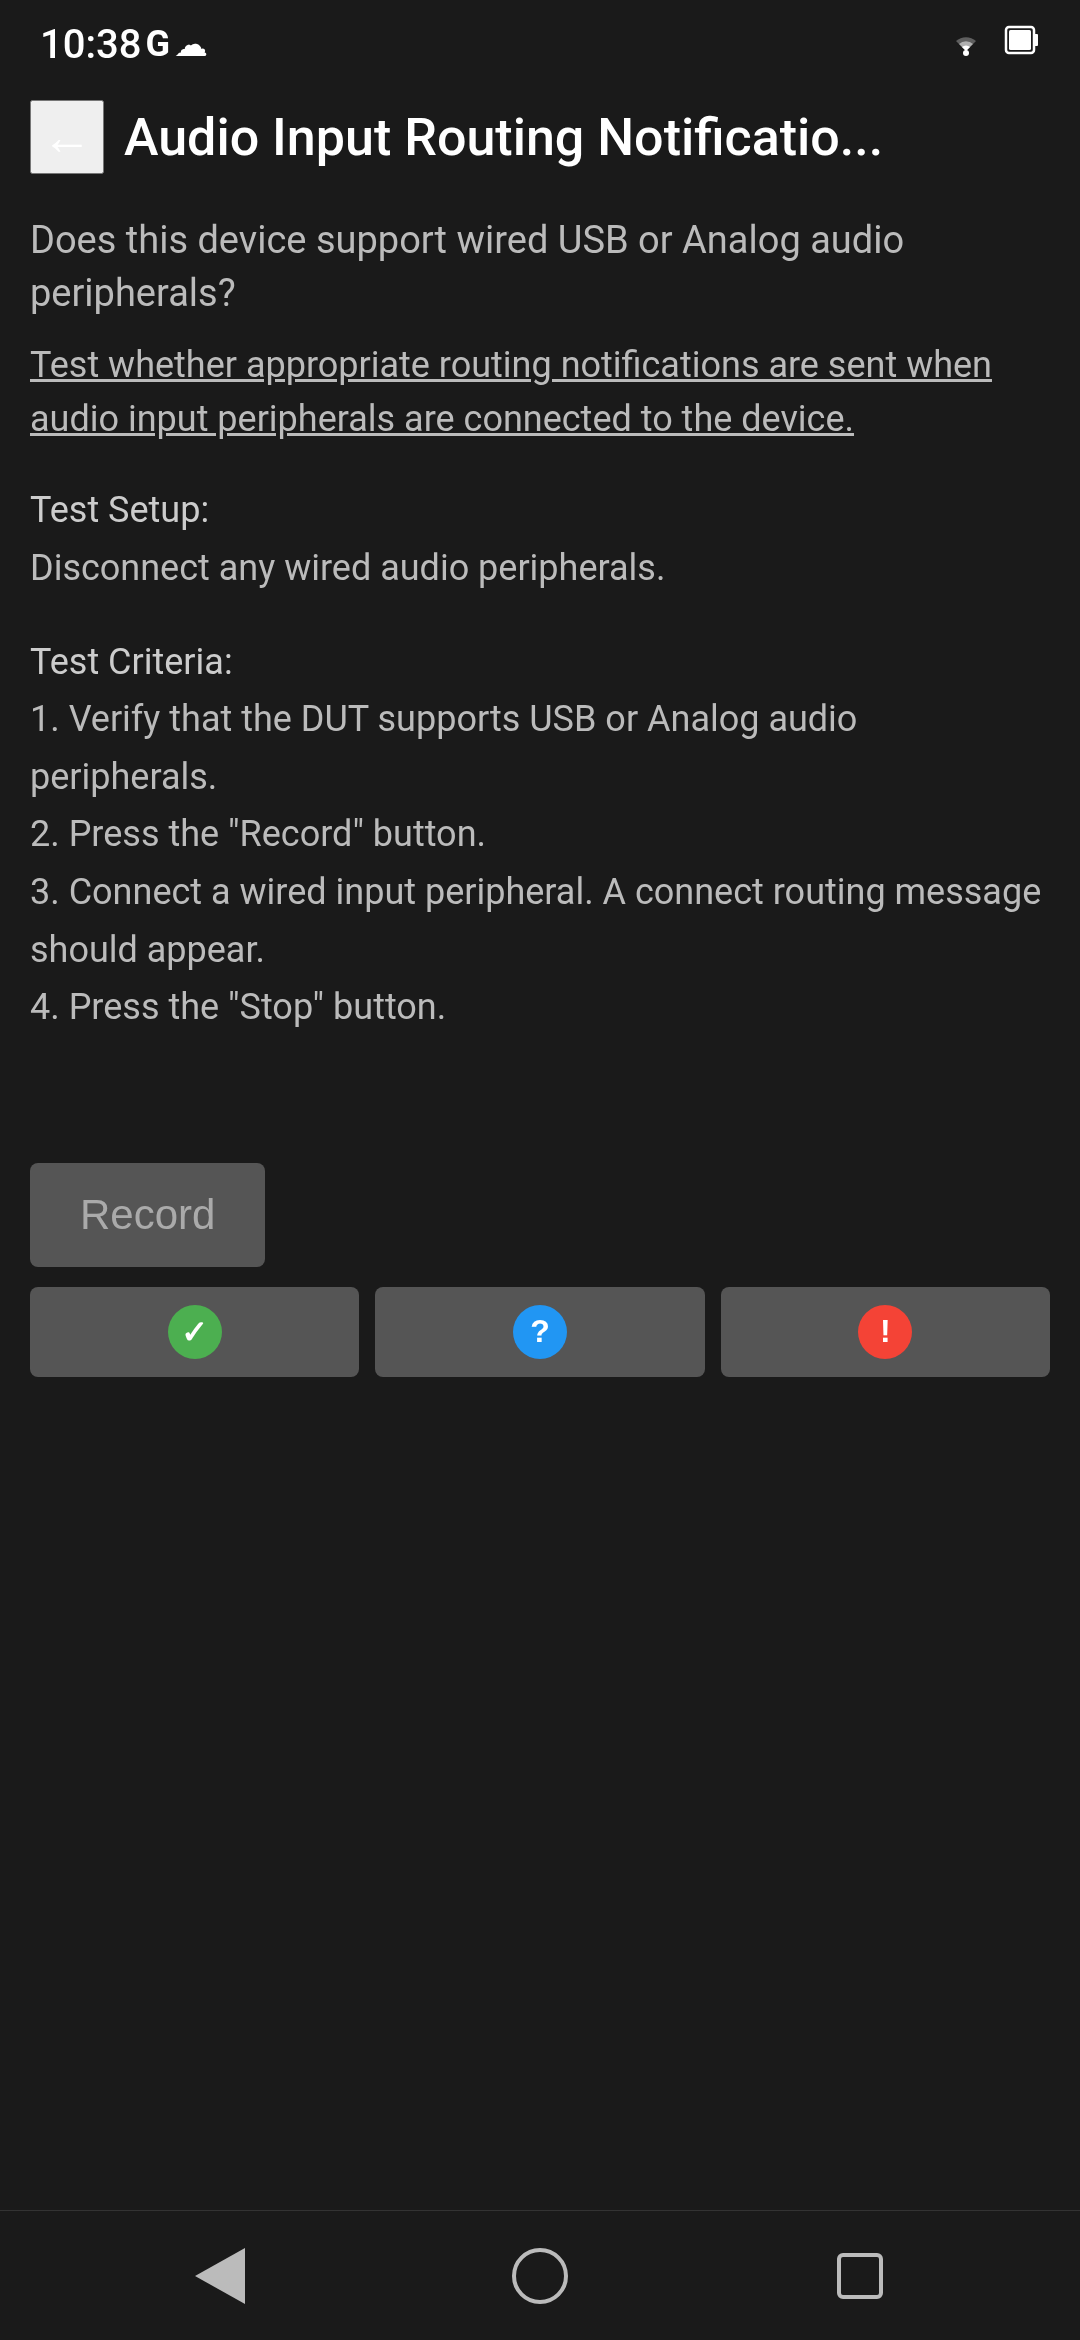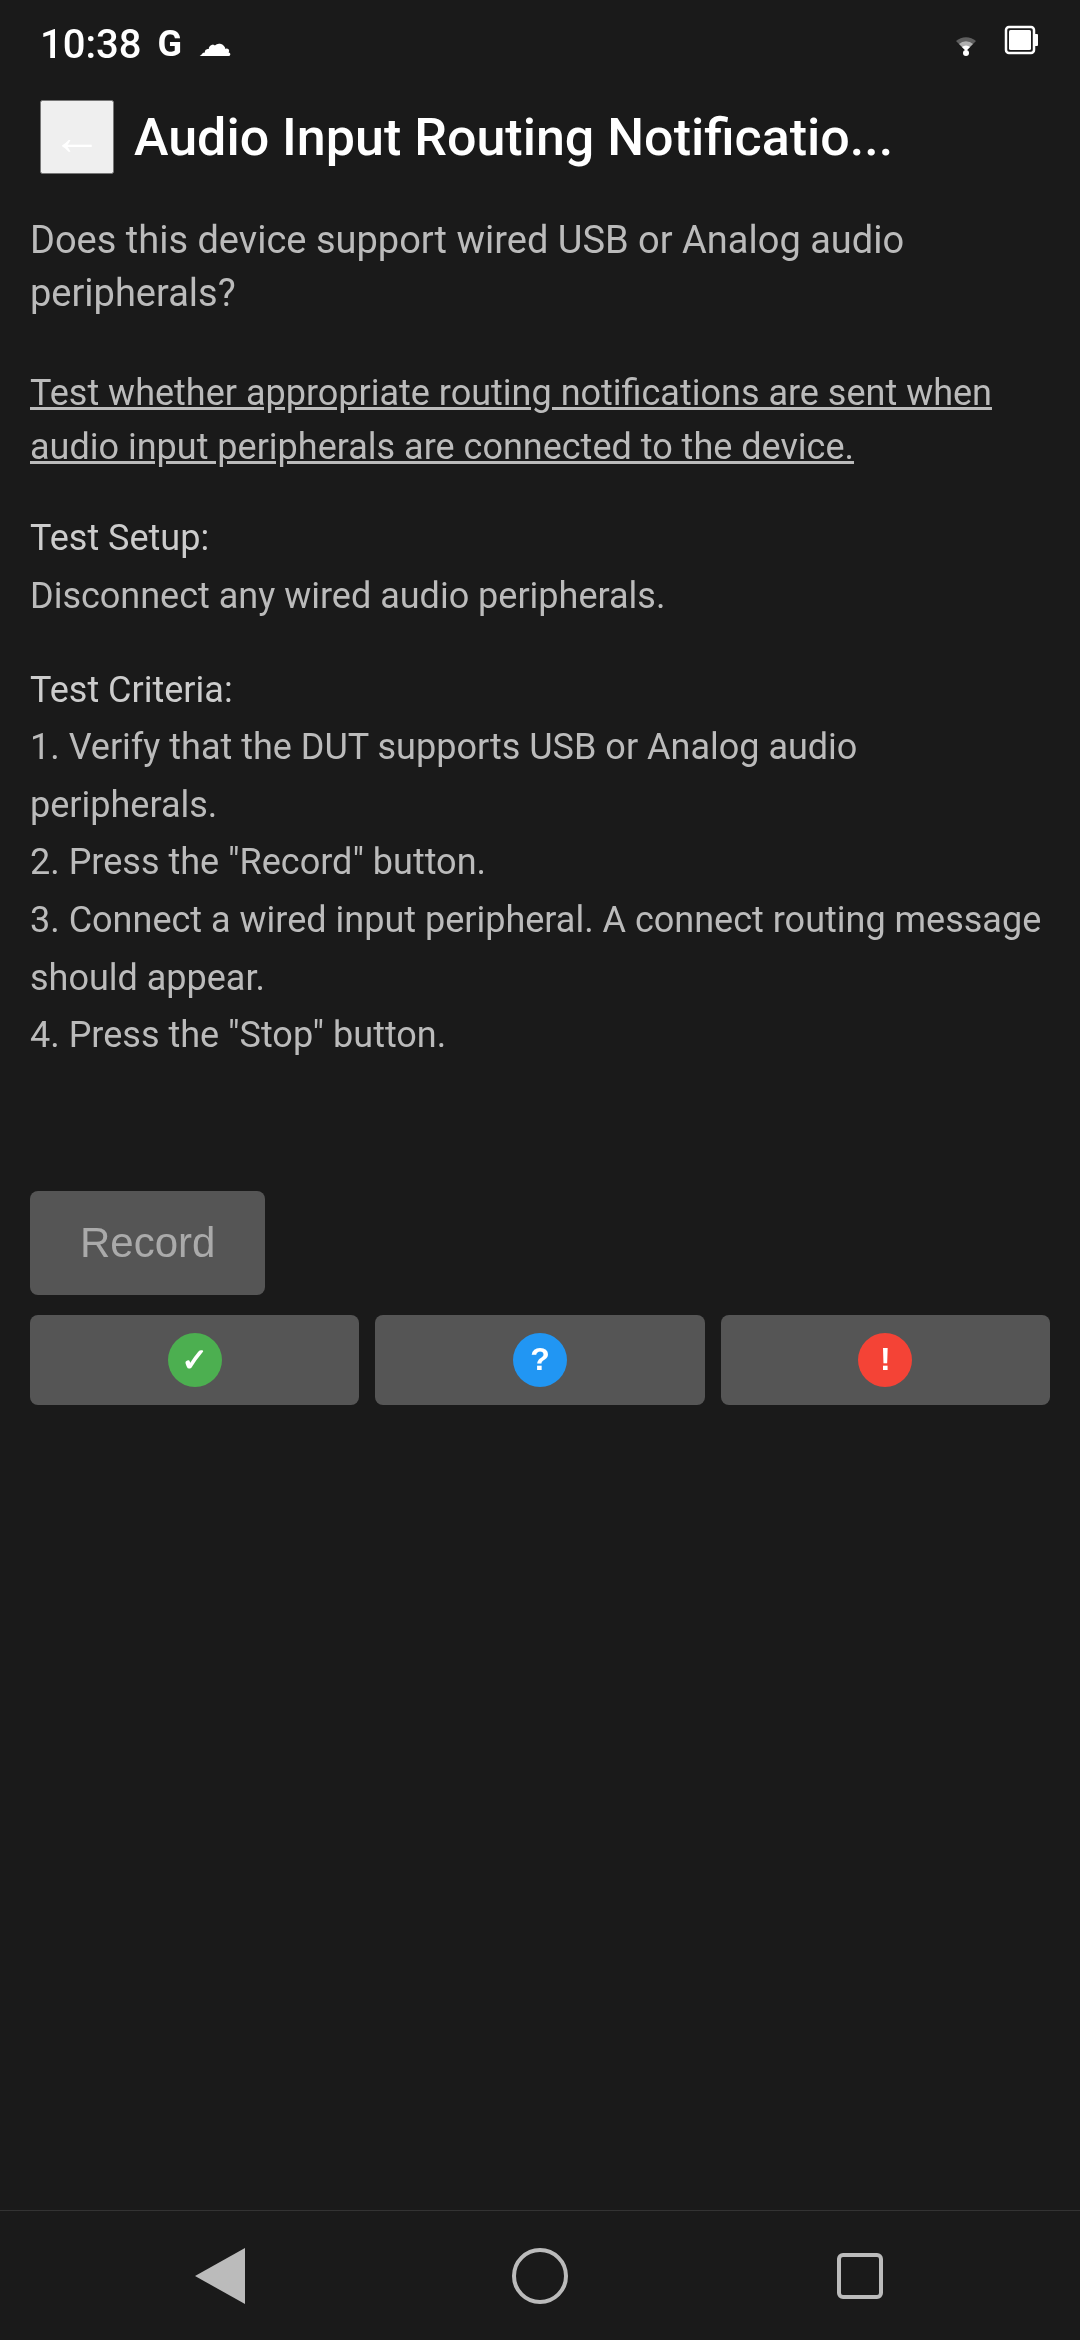--- a/index.html
+++ b/index.html
@@ -24,21 +24,21 @@
       display: flex;
       justify-content: space-between;
       align-items: center;
       padding: 18px 40px 10px 40px;
       height: 80px;
     }
 
     .status-left {
       display: flex;
       align-items: center;
-      gap: 16px;
+      gap: 4px;
     }
 
     .status-time {
       font-size: 40px;
       font-weight: 500;
       color: #ffffff;
     }
 
     .status-g-icon {
       font-size: 36px;
@@ -64,21 +64,21 @@
 
     .status-battery {
       color: #ffffff;
       font-size: 32px;
     }
 
     
     .header {
       display: flex;
       align-items: center;
-      padding: 20px 30px 30px 40px;
+      padding: 20px 30px 30px 30px;
       gap: 20px;
     }
 
     .back-button {
       color: #ffffff;
       font-size: 50px;
       cursor: pointer;
       line-height: 1;
       padding: 10px;
     }
@@ -92,21 +92,21 @@
 
     
     .content {
       padding: 10px 30px 30px 30px;
     }
 
     .question-text {
       font-size: 38px;
       color: #bbbbbb;
       line-height: 1.4;
-      margin-bottom: 46px;
+      margin-bottom: 18px;
     }
 
     .button-row {
       display: flex;
       gap: 20px;
       margin-bottom: 40px;
     }
 
     .btn-option {
       background-color: #555555;

